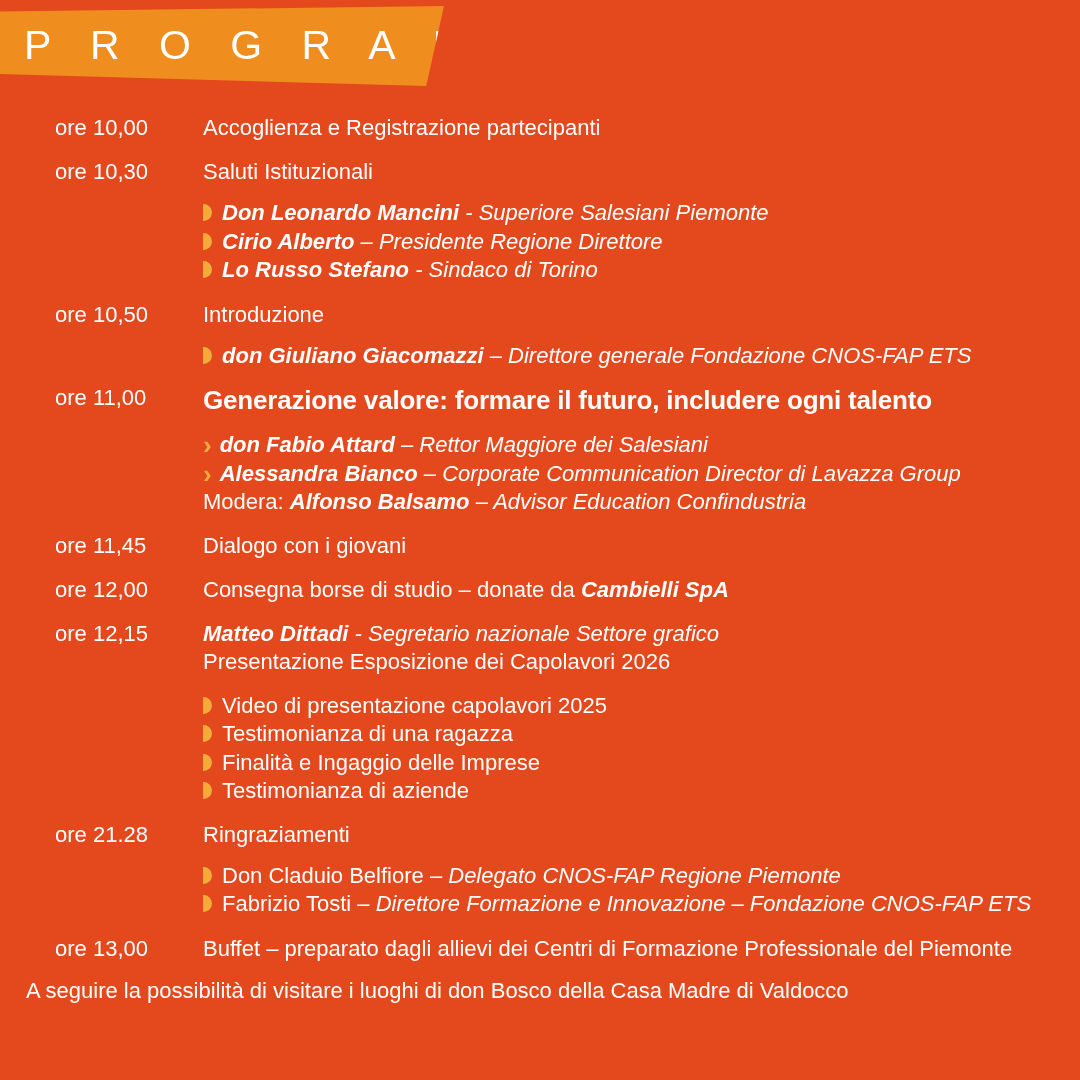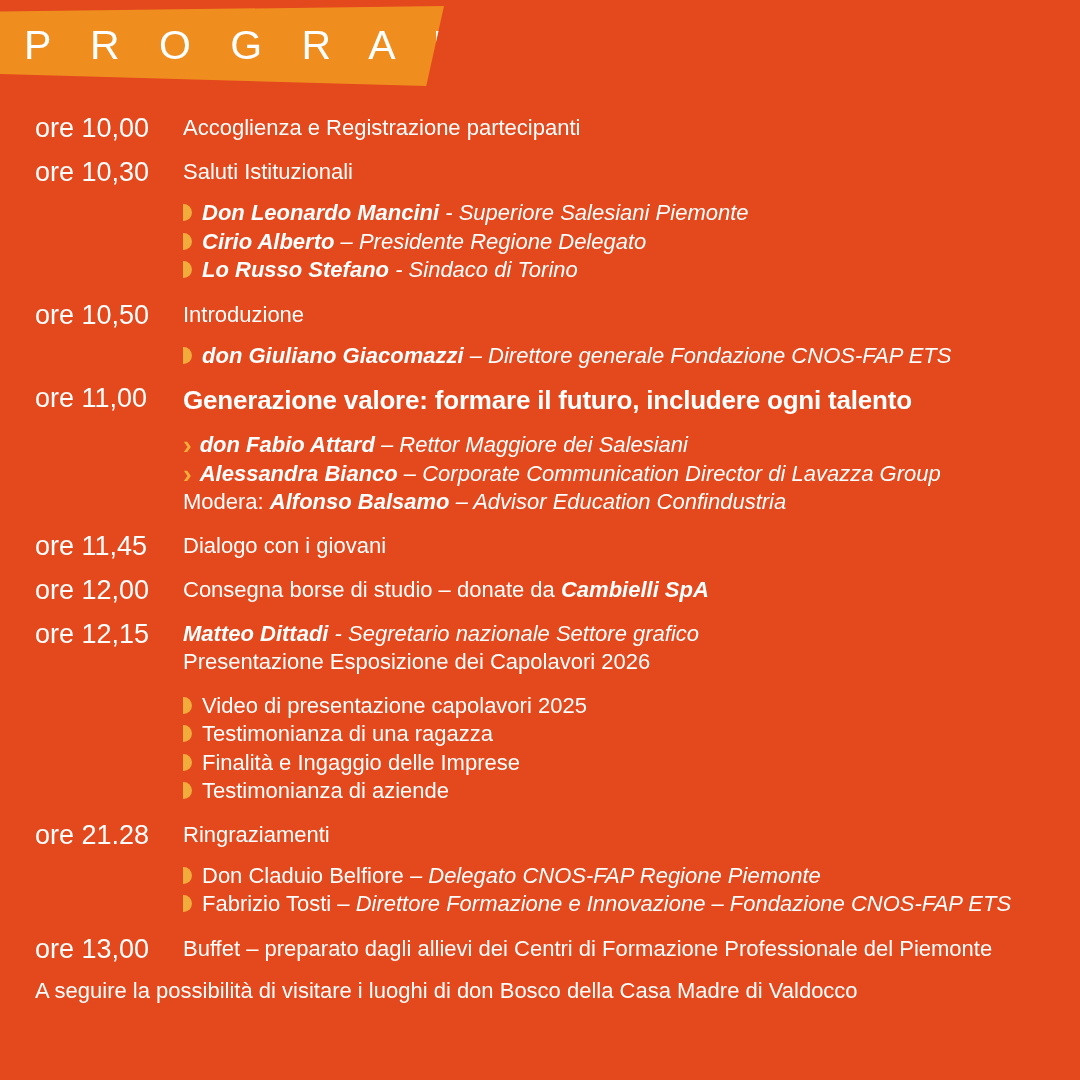--- a/index.html
+++ b/index.html
@@ -37,23 +37,24 @@
   .schedule{position:absolute;top:114px;left:0;right:0;}
   .row{display:flex;align-items:flex-start;}
   .mb16{margin-bottom:16px;}
   .mb15{margin-bottom:15px;}
   .mb14{margin-bottom:14px;}
   .mb13{margin-bottom:13px;}
   .time{
     flex:0 0 183px;
     box-sizing:border-box;
     padding-left:35px;
-    font-size:27px;
+    font-size:22px;
     line-height:28px;
     white-space:nowrap;
+    margin-left:20px;
   }
   .content{flex:1 1 auto;min-width:0;}
   .title{font-size:22px;line-height:28px;white-space:nowrap;}
   .title.bi{font-weight:700;font-style:italic;}
   .title.big{font-size:26px;line-height:32px;font-weight:700;letter-spacing:-0.2px;}
   .bline{font-size:22px;line-height:28.5px;white-space:nowrap;}
   .bname{font-weight:700;font-style:italic;text-align:right;}
   .bsep{font-style:italic;}
   .bdesc{font-style:italic;}
   .upright .bname{font-weight:400;font-style:normal;}
@@ -70,21 +71,21 @@
     color:var(--bullet);
     font-weight:700;
     font-style:normal;
     font-size:26px;
     line-height:20px;
     margin-right:8px;
     vertical-align:-2px;
   }
   .footer{
     font-size:22px;line-height:28px;
-    padding-left:35px;
+    padding-left:26px;
     white-space:nowrap;
   }
 </style>
 </head>
 <body>
 
 <div class="page">
 
   <div class="banner">
     <div class="banner-title">P R O G R A M M A</div>
@@ -98,21 +99,21 @@
     </div>
 
     <div class="row mb13">
       <div class="time">ore 10,30</div>
       <div class="content"><span class="title">Saluti Istituzionali</span></div>
     </div>
     <div class="row mb16">
       <div class="time"></div>
       <div class="content">
         <div class="bline"><span class="bullet-disc"></span><span class="bname">Don Leonardo Mancini</span><span class="bsep"> - </span><span class="bdesc">Superiore Salesiani Piemonte</span></div>
-        <div class="bline"><span class="bullet-disc"></span><span class="bname">Cirio Alberto</span><span class="bsep"> – </span><span class="bdesc">Presidente Regione Delegato</span></div>
+        <div class="bline"><span class="bullet-disc"></span><span class="bname">Cirio Alberto</span><span class="bsep"> – </span><span class="bdesc">Presidente Regione Direttore</span></div>
         <div class="bline"><span class="bullet-disc"></span><span class="bname">Lo Russo Stefano</span><span class="bsep"> - </span><span class="bdesc">Sindaco di Torino</span></div>
       </div>
     </div>
 
     <div class="row mb13">
       <div class="time">ore 10,50</div>
       <div class="content"><span class="title">Introduzione</span></div>
     </div>
     <div class="row mb14">
       <div class="time"></div>

